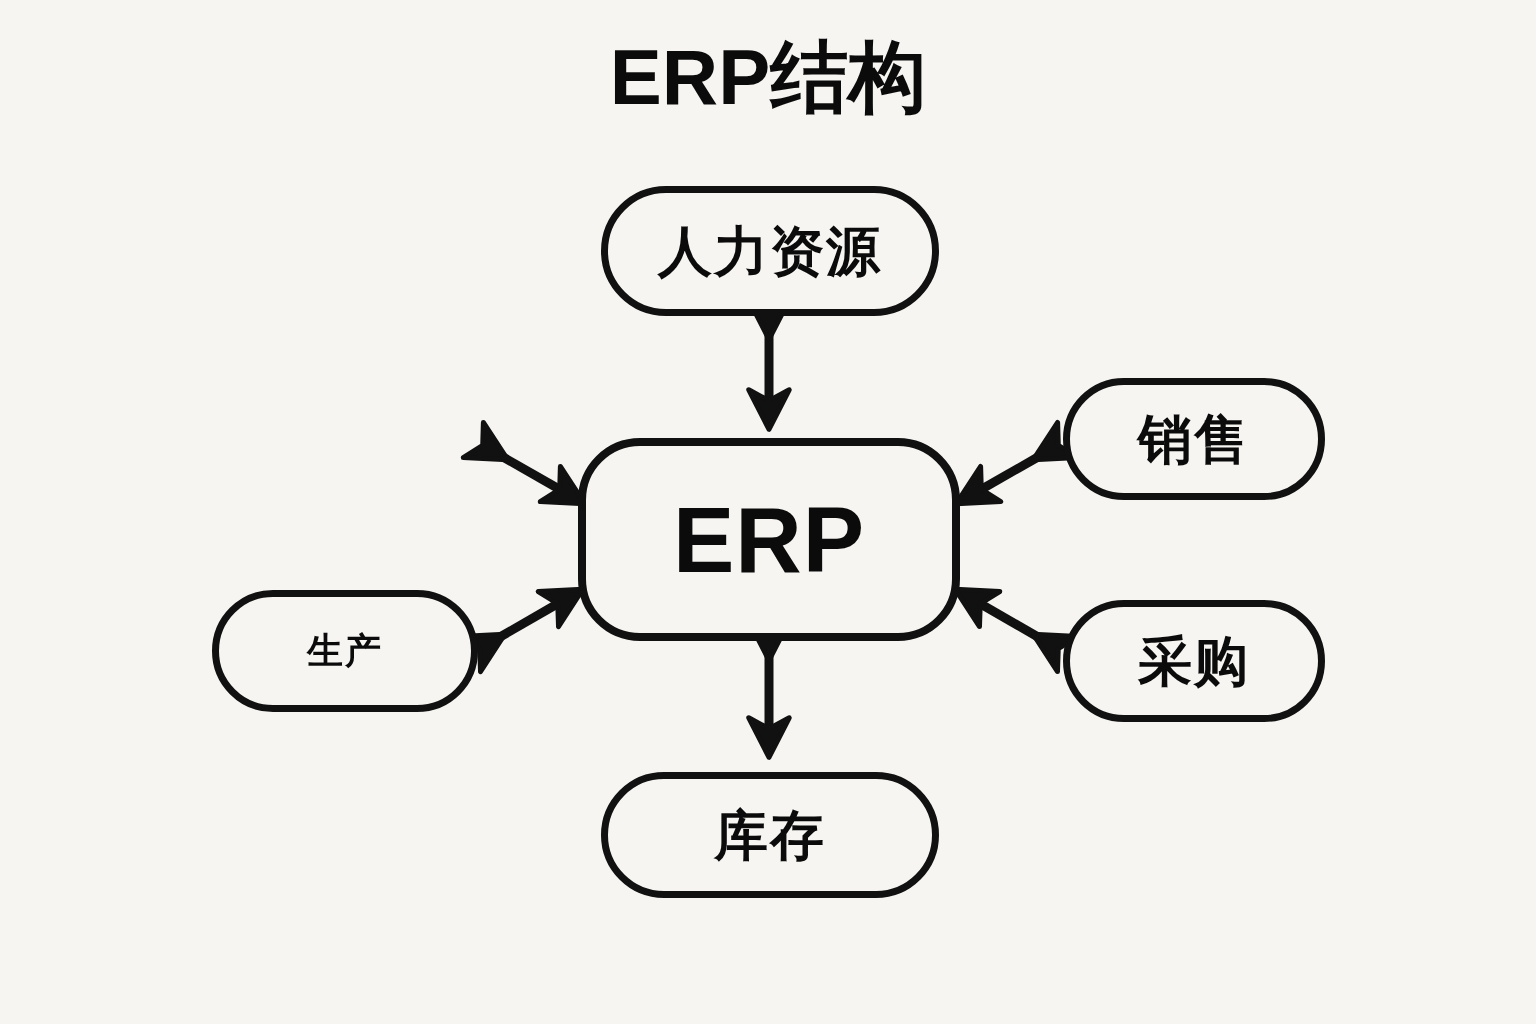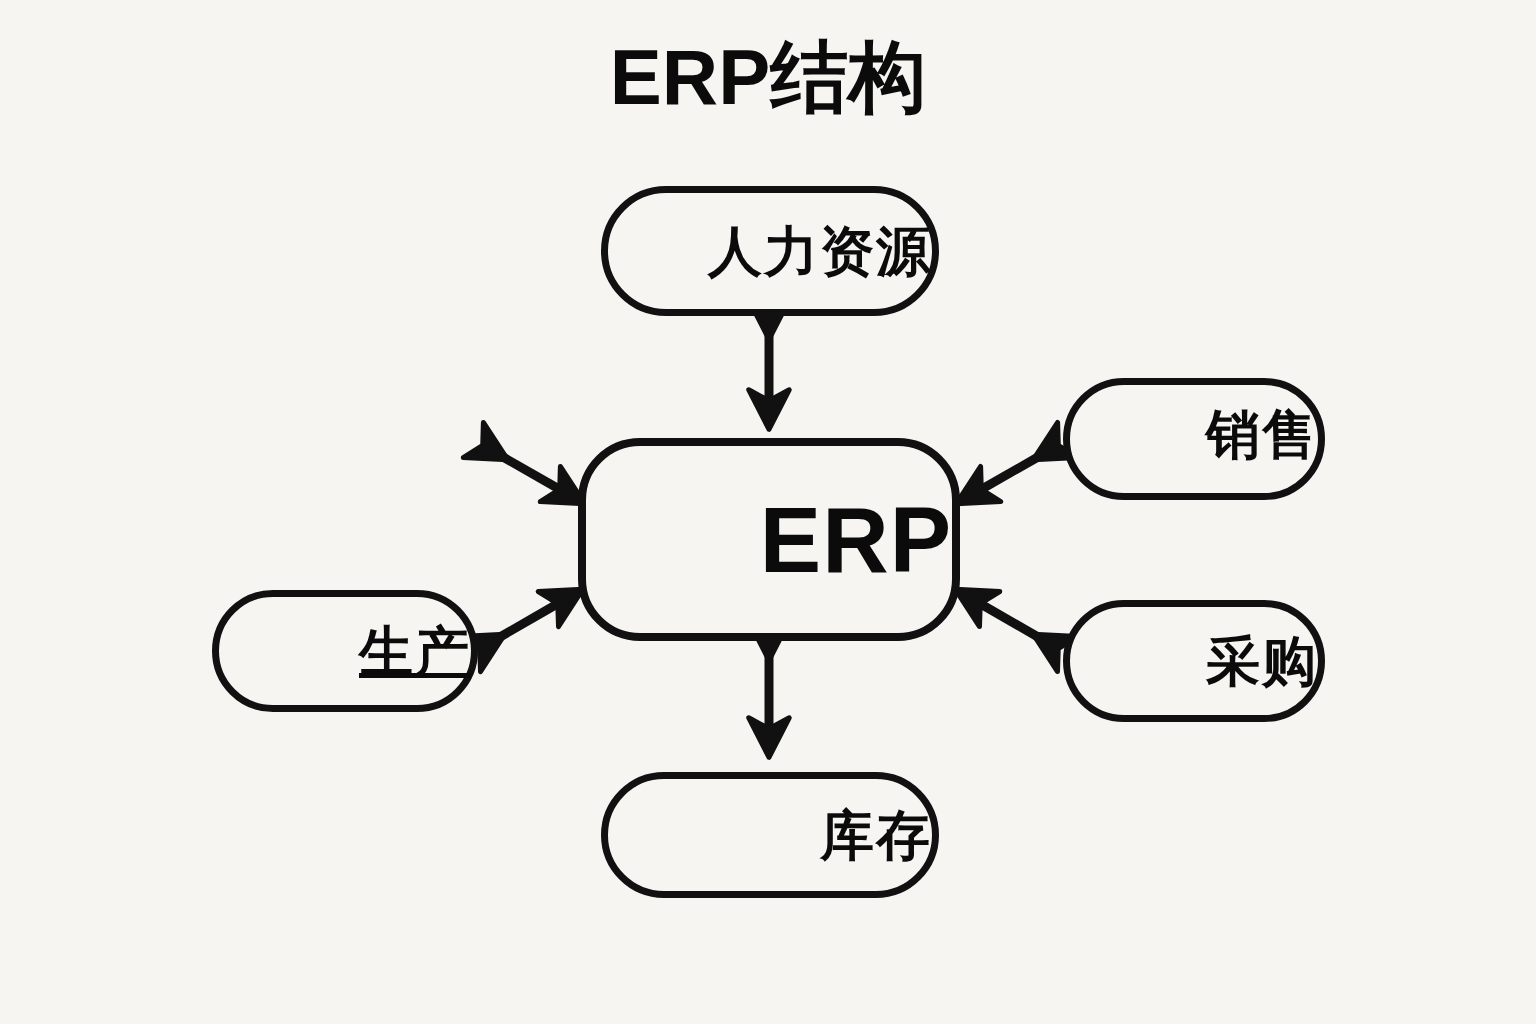--- a/index.html
+++ b/index.html
@@ -34,21 +34,21 @@
     line-height: 1;
     white-space: nowrap;
   }
   .node {
     position: absolute;
     box-sizing: border-box;
     background: #f6f5f2;
     border: 7px solid #111111;
     display: flex;
     align-items: center;
-    justify-content: flex-end;
+    justify-content: center;
     color: #0b0b0b;
     font-weight: 600;
     line-height: 1;
     z-index: 3;
   }
   .node-label {
     display: block;
     white-space: nowrap;
     letter-spacing: 2px;
   }
@@ -94,29 +94,28 @@
   }
   #node-finance .node-label { font-size: 54px; }
 
   #node-production {
     left: 212px;
     top: 590px;
     width: 266px;
     height: 122px;
     border-radius: 61px;
   }
-  #node-production .node-label { font-size: 54px; text-decoration: underline; }
+  #node-production .node-label { font-size: 36px; }
 
   #node-sales {
     left: 1063px;
     top: 378px;
     width: 262px;
     height: 122px;
     border-radius: 61px;
-    font-family: Liberation Mono, monospace;
   }
   #node-sales .node-label { font-size: 54px; }
 
   #node-procurement {
     left: 1063px;
     top: 600px;
     width: 262px;
     height: 122px;
     border-radius: 61px;
   }

